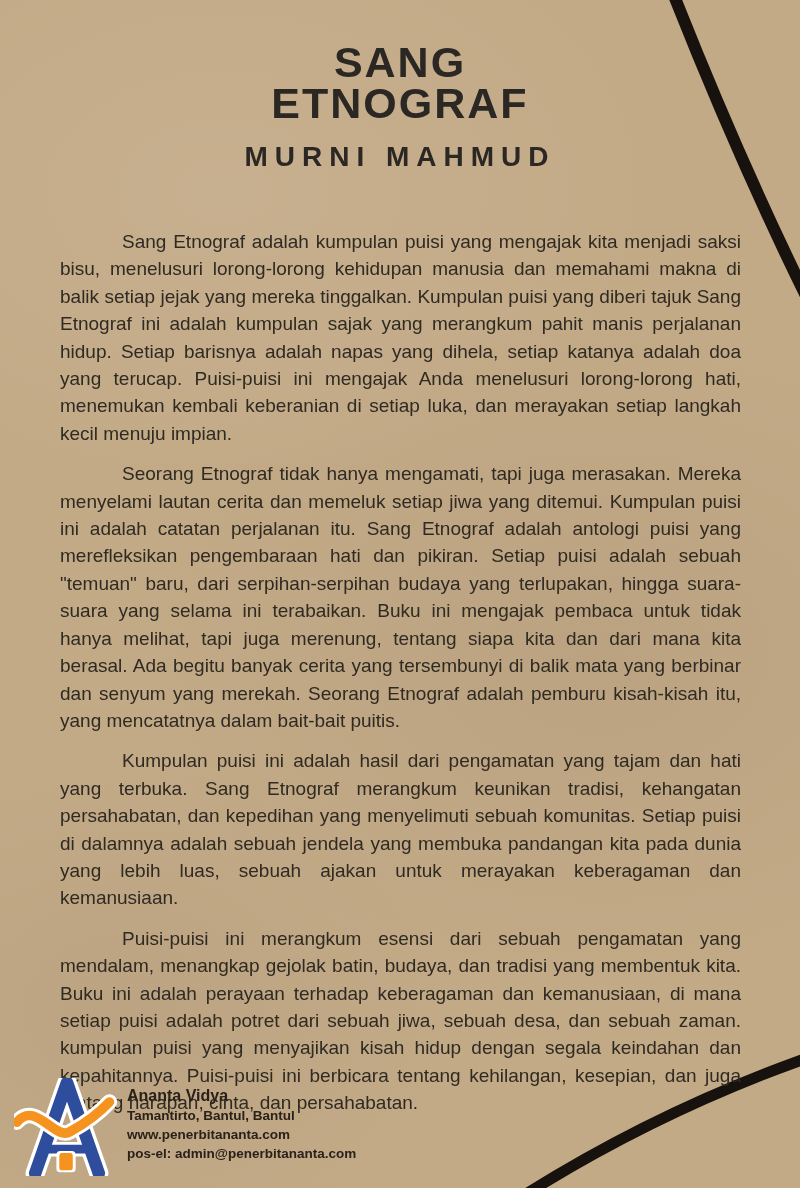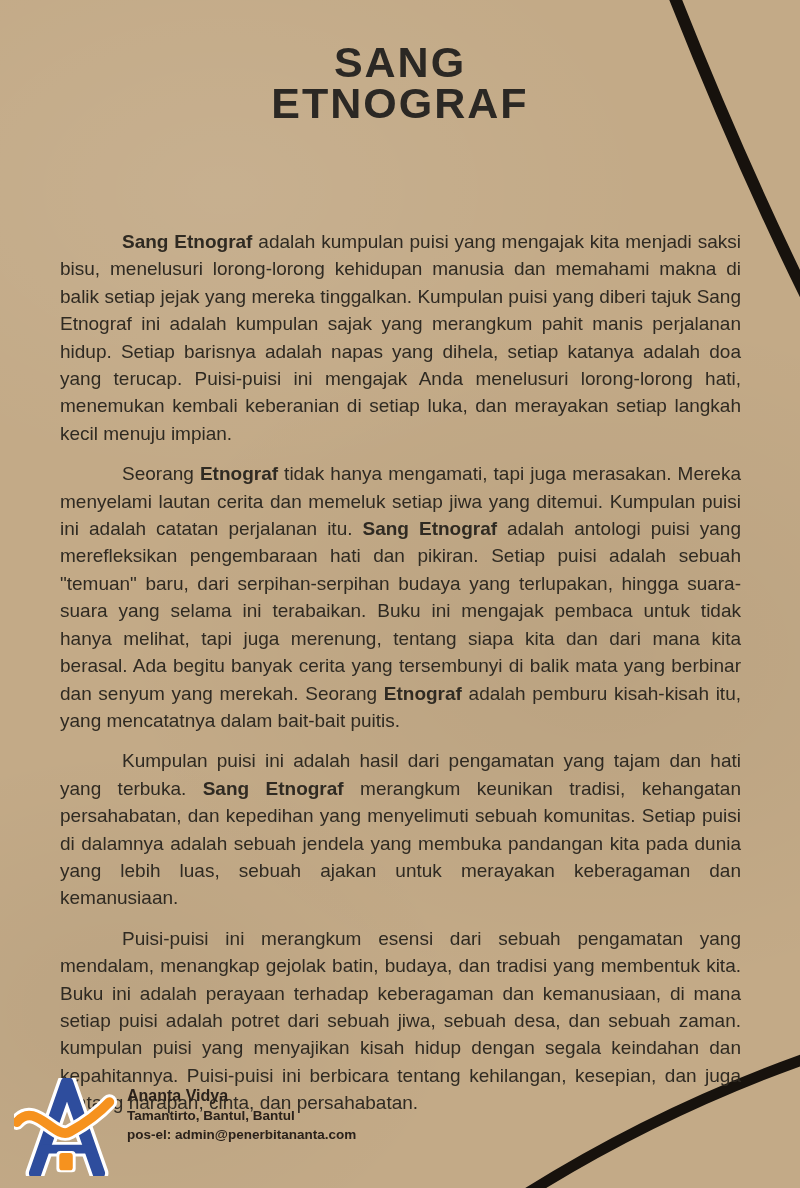--- a/index.html
+++ b/index.html
@@ -52,21 +52,21 @@
     width: 681px;
     font-size: 19px;
     line-height: 27.4px;
     text-align: justify;
     color: #2f2a22;
   }
   .synopsis p {
     margin: 0 0 13px 0;
     text-indent: 62px;
   }
-  .synopsis .b { font-weight: bold; }
+  .synopsis .b { font-weight: normal; }
   .publisher {
     position: absolute;
     left: 14px;
     top: 1078px;
     display: flex;
     align-items: flex-start;
   }
   .logo {
     width: 106px;
     height: 98px;
@@ -94,20 +94,21 @@
 <div class="cover">
 
   <svg class="curves" viewBox="0 0 800 1188" xmlns="http://www.w3.org/2000/svg" aria-hidden="true">
     <path d="M 671,-12 Q 738,158 808,300" fill="none" stroke="#17120d" stroke-width="12"></path>
     <path d="M 810,1057 Q 660,1110 526,1194" fill="none" stroke="#17120d" stroke-width="11"></path>
   </svg>
 
   <div class="title-block">
     <div class="title-line">SANG</div>
     <div class="title-line">ETNOGRAF</div>
+    <div class="author">MURNI MAHMUD</div>
   </div>
 
   <div class="synopsis">
       <p><span class="b">Sang Etnograf</span><span> adalah kumpulan puisi yang mengajak kita menjadi saksi bisu, menelusuri lorong-lorong kehidupan manusia dan memahami makna di balik setiap jejak yang mereka tinggalkan. Kumpulan puisi yang diberi tajuk Sang Etnograf ini adalah kumpulan sajak yang merangkum pahit manis perjalanan hidup. Setiap barisnya adalah napas yang dihela, setiap katanya adalah doa yang terucap. Puisi-puisi ini mengajak Anda menelusuri lorong-lorong hati, menemukan kembali keberanian di setiap luka, dan merayakan setiap langkah kecil menuju impian.</span></p>
       <p><span>Seorang </span><span class="b">Etnograf</span><span> tidak hanya mengamati, tapi juga merasakan. Mereka menyelami lautan cerita dan memeluk setiap jiwa yang ditemui. Kumpulan puisi ini adalah catatan perjalanan itu. </span><span class="b">Sang Etnograf</span><span> adalah antologi puisi yang merefleksikan pengembaraan hati dan pikiran. Setiap puisi adalah sebuah "temuan" baru, dari serpihan-serpihan budaya yang terlupakan, hingga suara-suara yang selama ini terabaikan. Buku ini mengajak pembaca untuk tidak hanya melihat, tapi juga merenung, tentang siapa kita dan dari mana kita berasal. Ada begitu banyak cerita yang tersembunyi di balik mata yang berbinar dan senyum yang merekah. Seorang </span><span class="b">Etnograf</span><span> adalah pemburu kisah-kisah itu, yang mencatatnya dalam bait-bait puitis.</span></p>
       <p><span>Kumpulan puisi ini adalah hasil dari pengamatan yang tajam dan hati yang terbuka. </span><span class="b">Sang Etnograf</span><span> merangkum keunikan tradisi, kehangatan persahabatan, dan kepedihan yang menyelimuti sebuah komunitas. Setiap puisi di dalamnya adalah sebuah jendela yang membuka pandangan kita pada dunia yang lebih luas, sebuah ajakan untuk merayakan keberagaman dan kemanusiaan.</span></p>
       <p><span>Puisi-puisi ini merangkum esensi dari sebuah pengamatan yang mendalam, menangkap gejolak batin, budaya, dan tradisi yang membentuk kita. Buku ini adalah perayaan terhadap keberagaman dan kemanusiaan, di mana setiap puisi adalah potret dari sebuah jiwa, sebuah desa, dan sebuah zaman. kumpulan puisi yang menyajikan kisah hidup dengan segala keindahan dan kepahitannya. Puisi-puisi ini berbicara tentang kehilangan, kesepian, dan juga tentang harapan, cinta, dan persahabatan.</span></p>
     </div>
 
   <div class="publisher">
@@ -121,17 +122,18 @@
 
       <path d="M3,45 C 22,22 42,64 58,55 C 74,46 86,38 99,24" fill="none" stroke="#ffffff" stroke-width="16" stroke-linecap="round"></path>
       <path d="M3,45 C 22,22 42,64 58,55 C 74,46 86,38 99,24" fill="none" stroke="#f6921e" stroke-width="10" stroke-linecap="round"></path>
 
       <rect x="44" y="75" width="20" height="22" rx="4" fill="#ffffff"></rect>
       <rect x="47" y="77" width="14" height="18" rx="3" fill="#f6921e"></rect>
     </svg>
     <div class="publisher-text">
       <div class="publisher-name">Ananta Vidya</div>
       <div class="publisher-line">Tamantirto, Bantul, Bantul</div>
+      <div class="publisher-line">www.penerbitananta.com</div>
       <div class="publisher-line">pos-el: admin@penerbitananta.com</div>
     </div>
   </div>
 
 </div>
 
 </body></html>

